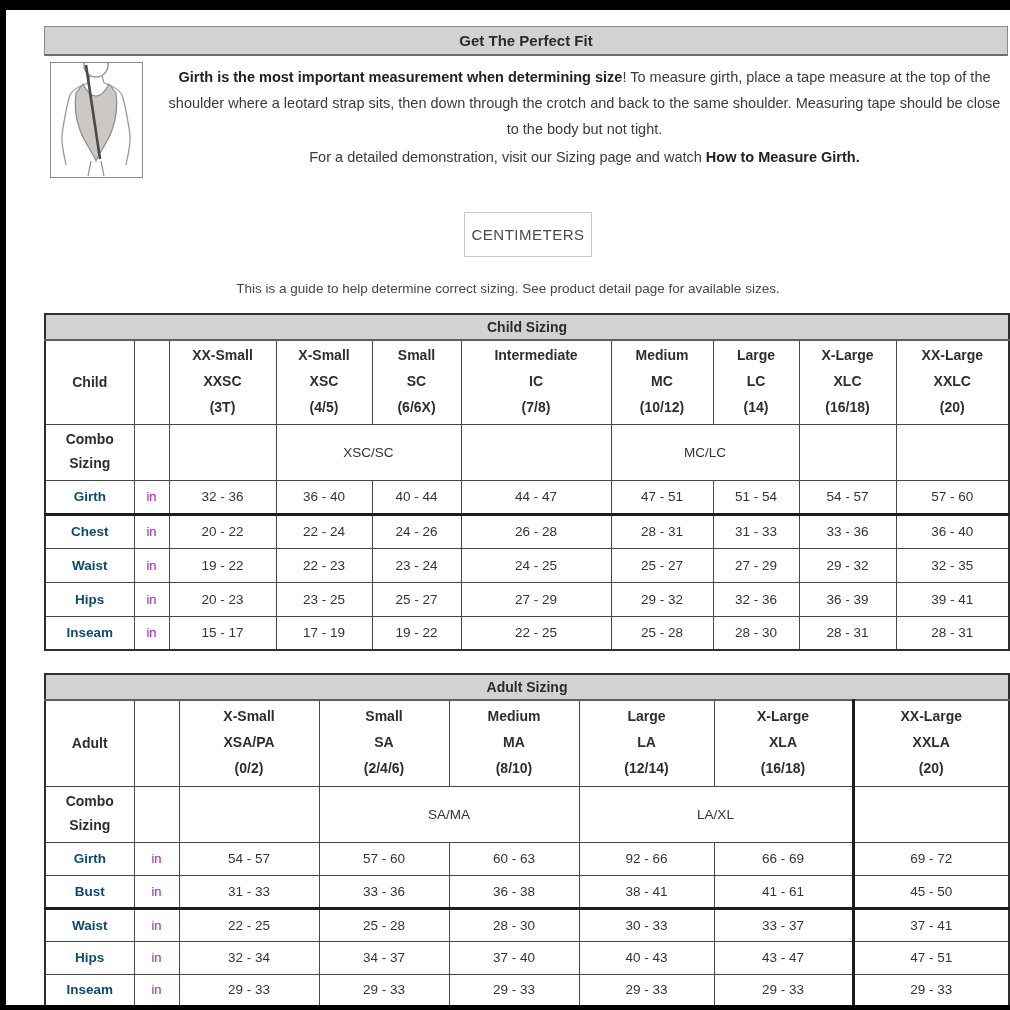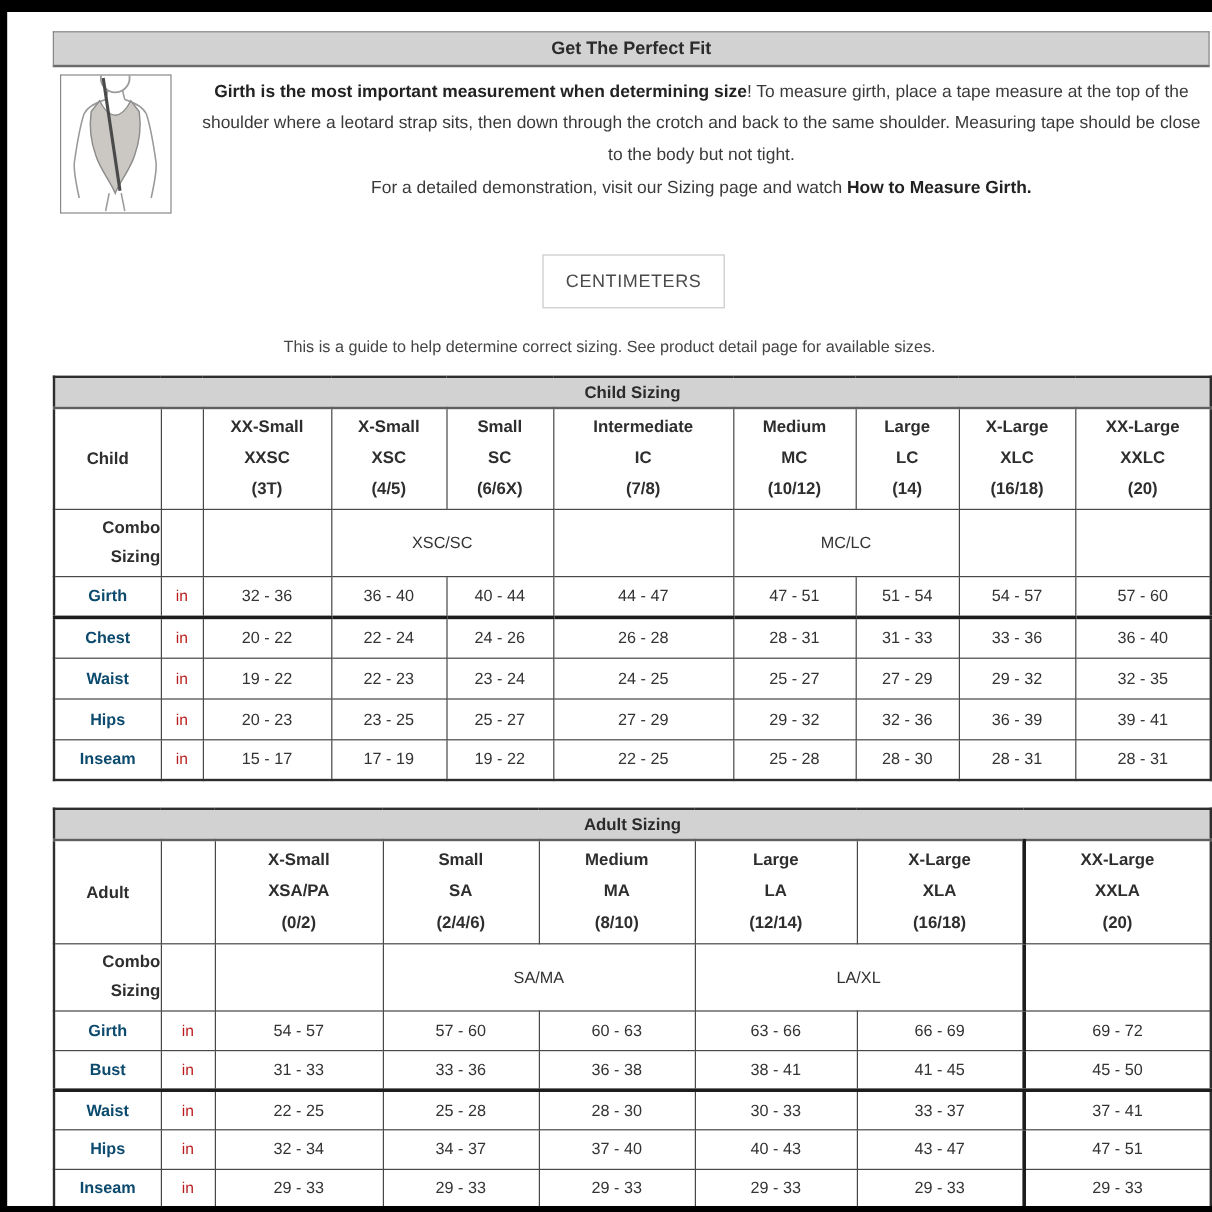--- a/index.html
+++ b/index.html
@@ -15,39 +15,39 @@
   .intro { margin:6px 0 0 44px; display:flex; gap:24px; width:952px; }
   .figure-box { width:93px; height:116px; border:1px solid #888; background:#fff; flex:none; }
   .intro-text { flex:1; text-align:center; font-size:14.5px; color:#3a3a3a; line-height:1.8; padding-top:2px; }
   .intro-text b { color:#222; }
   .demo-line { margin-top:2px; font-size:14.5px; color:#3a3a3a; }
 
   .unit-buttons { margin-top:34px; display:flex; justify-content:center; gap:10px; transform:translateX(20px); }
   .btn { height:45px; font-size:15px; letter-spacing:0.5px; color:#4a4a4a; cursor:pointer;
     display:flex; align-items:center; justify-content:center; font-family:"Liberation Sans",sans-serif; }
   .btn-inches { width:97px; background:#e4e4e4; border:2px solid #6d96bd; }
-  .btn-cm { width:152px; background:#fff; border:1px solid #c9c9c9; }
+  .btn-cm { width:128px; background:#fff; border:1px solid #c9c9c9; }
 
   .note { margin-top:24px; text-align:center; font-size:13.5px; color:#454545; }
 
   table { border-collapse:collapse; table-layout:fixed; margin-left:38px; width:964px;
     border:2px solid #2e2e2e; }
   td { border:1px solid #474747; text-align:center; vertical-align:middle;
     font-size:13.5px; color:#333; overflow:hidden; }
   tr.caption-row td { background:#d2d2d2; font-weight:bold; font-size:14px; color:#2b2b2b;
     border-bottom:2px solid #5f5f5f; }
   tr.caption-row { height:26px;padding-left:28px; }
   tr.head-row { height:84px; }
   tr.combo-row { height:56px; }
   tr.data-row { height:34px; }
   .hcol div { font-weight:bold; line-height:1.85; font-size:14px; color:#2e2e2e; }
   .glabel { font-weight:bold; font-size:14px; color:#2e2e2e; }
-  .combo-label { font-weight:bold; font-size:14px; color:#2e2e2e; line-height:1.7;text-align:right; }
+  .combo-label { font-weight:bold; font-size:14px; color:#2e2e2e; line-height:1.7; }
   .rlabel { font-weight:bold; font-size:13.5px; color:#0c4a6e; }
-  .unit { font-size:13px; color:#b91c1c; }
+  .unit { font-size:13px; color:#a21caf; }
   tr.thick-bottom td { border-bottom:3px solid #1d1d1d; }
   .thick-left { border-left:3px solid #1d1d1d; }
   .child-table { margin-top:17px; }
   .adult-table { margin-top:22px; }
 </style>
 </head>
 <body>
 
 <div class="page">
 
@@ -273,32 +273,32 @@
       <td colspan="2">SA/MA</td>
       <td colspan="2">LA/XL</td>
       <td class="thick-left"></td>
     </tr>
     <tr class="data-row" style="height:33px">
       <td class="rlabel">Girth</td>
       <td class="unit">in</td>
       <td>54 - 57</td>
       <td>57 - 60</td>
       <td>60 - 63</td>
-      <td>63 - 66</td>
+      <td>92 - 66</td>
       <td>66 - 69</td>
       <td class="thick-left">69 - 72</td>
     </tr>
     <tr class="data-row thick-bottom" style="height:33px">
       <td class="rlabel">Bust</td>
       <td class="unit">in</td>
       <td>31 - 33</td>
       <td>33 - 36</td>
       <td>36 - 38</td>
       <td>38 - 41</td>
-      <td>41 - 45</td>
+      <td>41 - 61</td>
       <td class="thick-left">45 - 50</td>
     </tr>
     <tr class="data-row" style="height:33px">
       <td class="rlabel">Waist</td>
       <td class="unit">in</td>
       <td>22 - 25</td>
       <td>25 - 28</td>
       <td>28 - 30</td>
       <td>30 - 33</td>
       <td>33 - 37</td>

